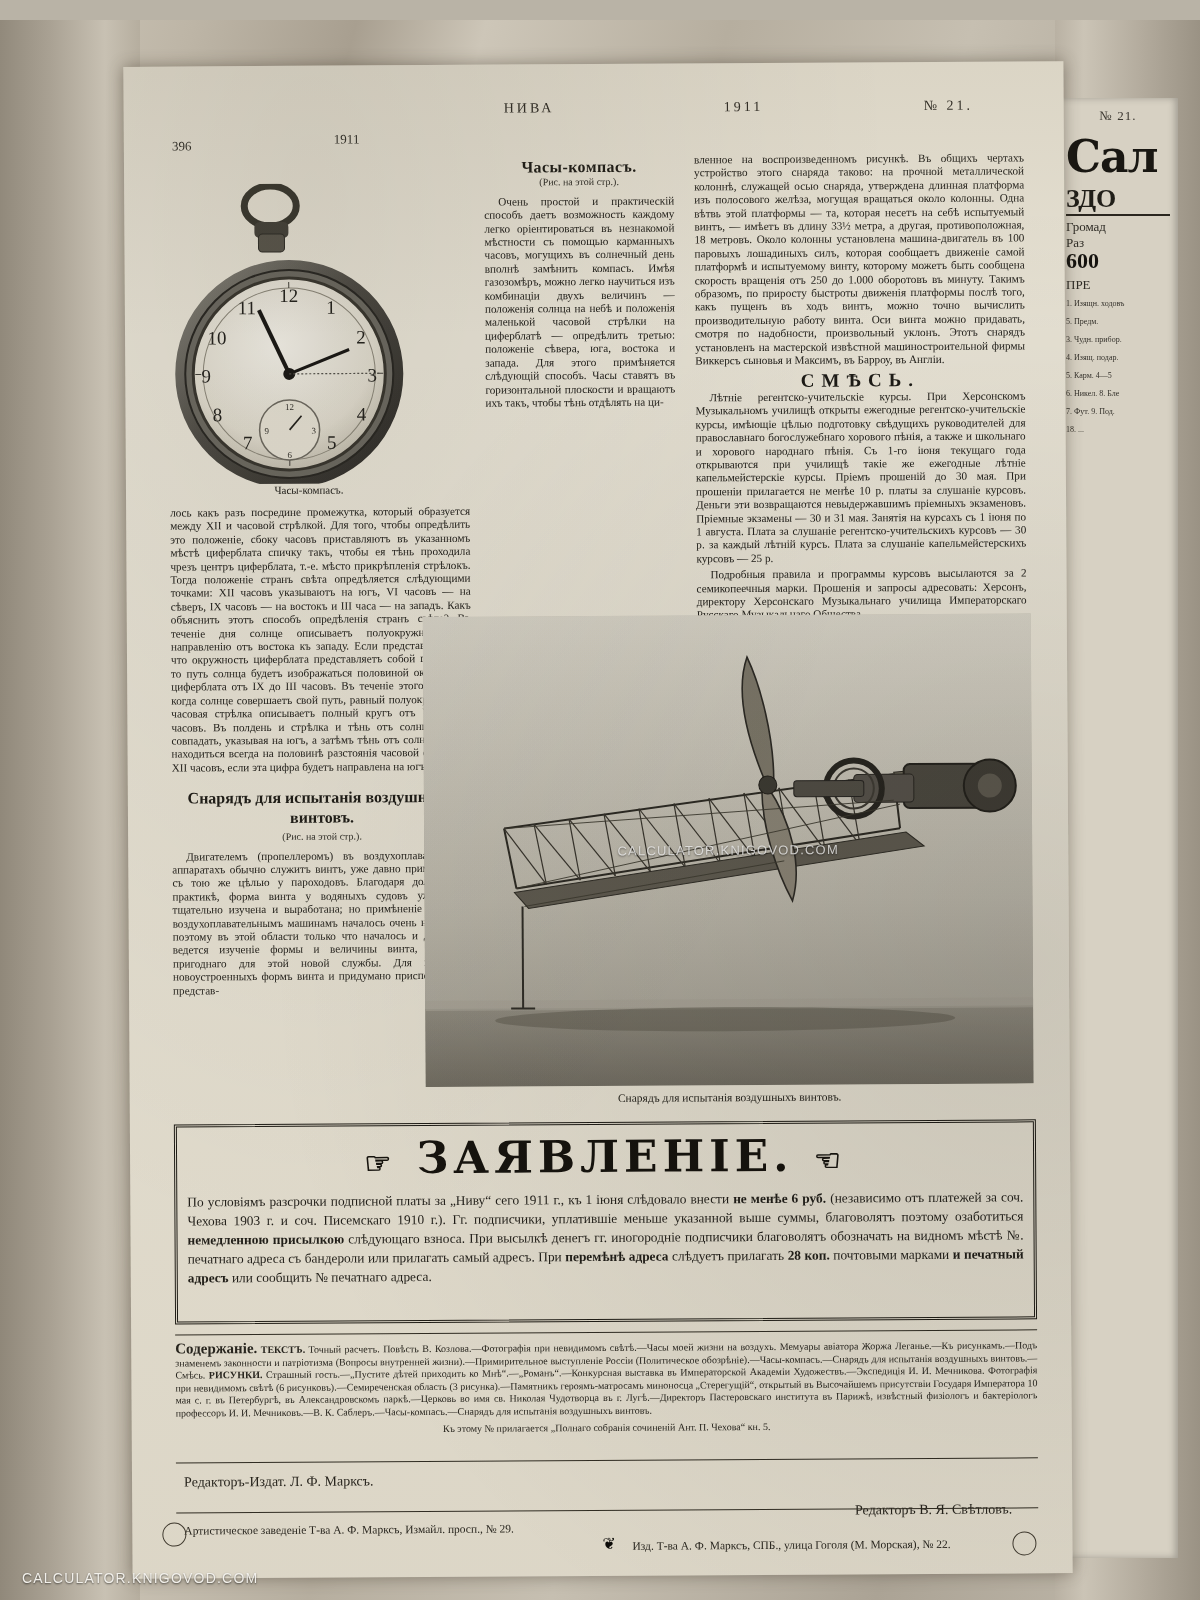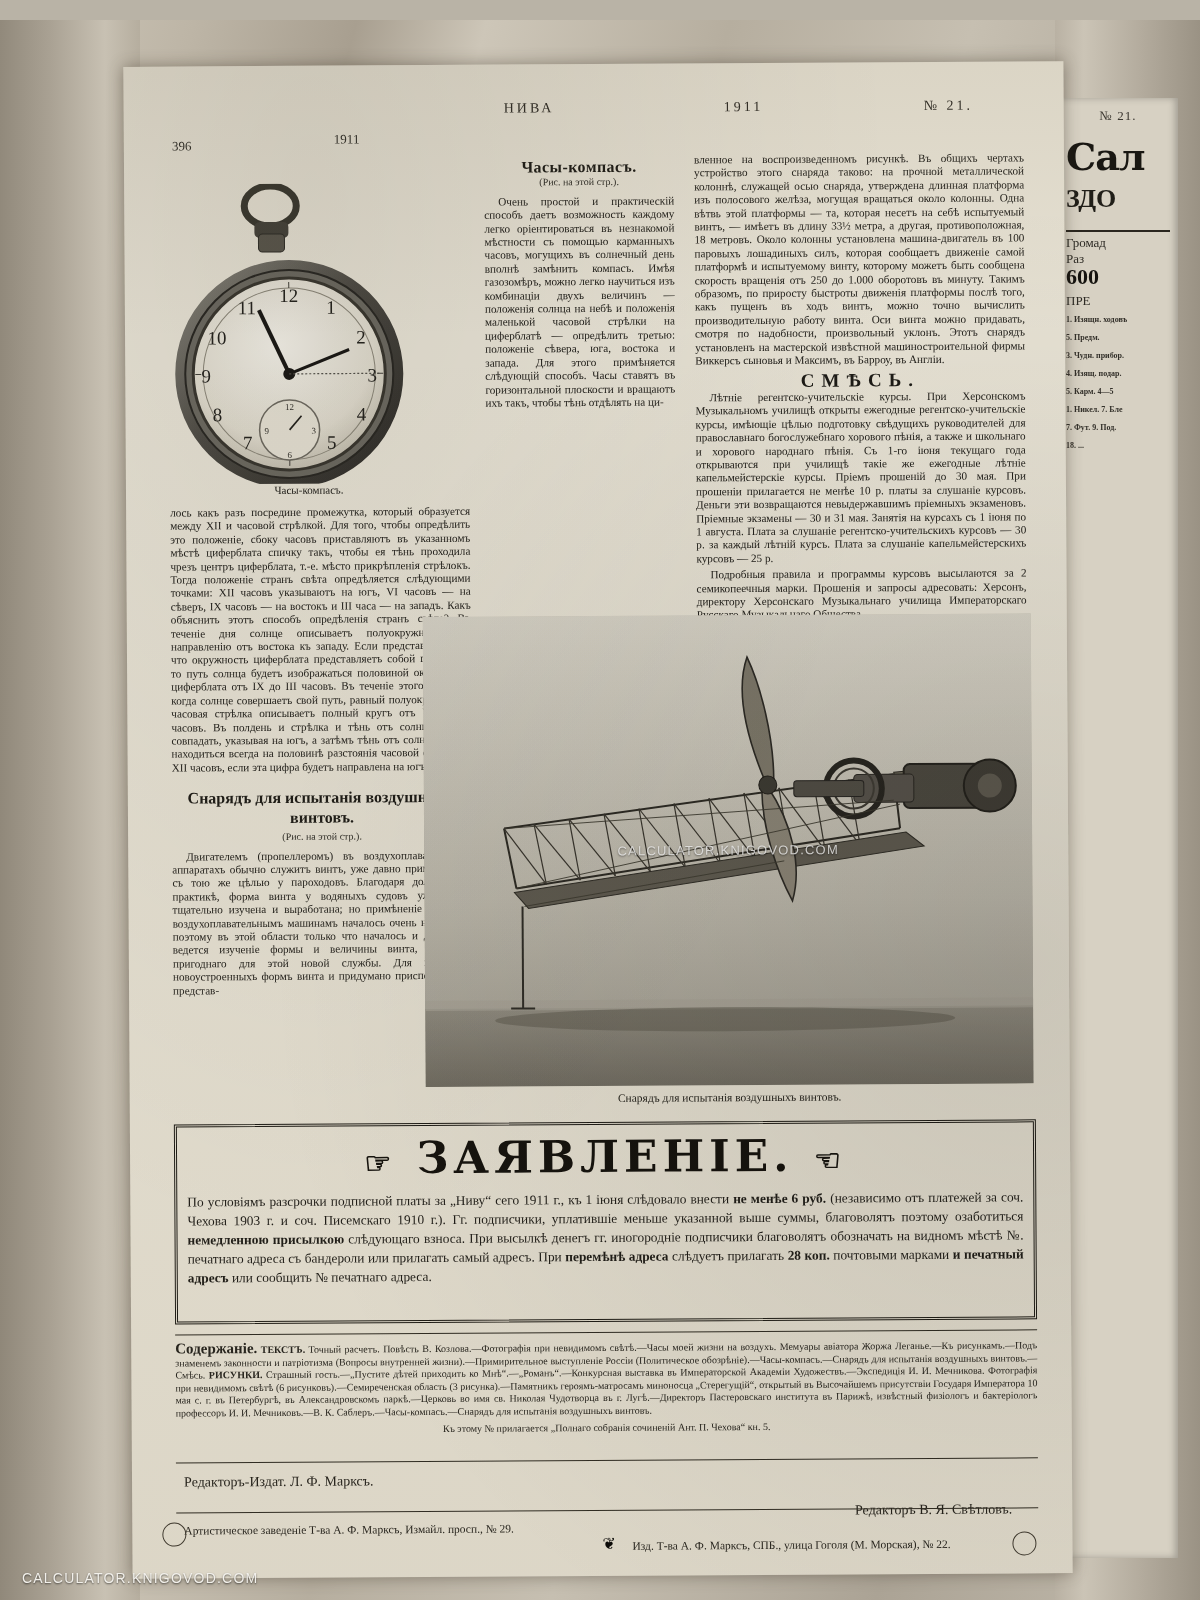--- a/index.html
+++ b/index.html
@@ -29,30 +29,30 @@
     position:absolute;left:1058px;top:78px;width:120px;height:1460px;
     background:#d7d1c3;
     box-shadow:-3px 0 7px rgba(0,0,0,.25) inset;
     overflow:hidden;
     padding:10px 8px;
     box-sizing:border-box;
   }
   #right-page .rp-num{font-size:13px;text-align:center;letter-spacing:1px;color:#3a362f;}
   #right-page .rp-big{
     font-family:"DejaVu Serif",serif;
-    font-weight:bold;font-size:38px;line-height:46px;margin-top:10px;color:#191712;
+    font-weight:bold;font-size:44px;line-height:46px;margin-top:10px;color:#191712;
     letter-spacing:-1px;
   }
   #right-page .rp-sub{
     font-weight:bold;font-size:26px;margin-top:4px;color:#201e18;letter-spacing:0px;
-    border-bottom:2px solid #2a261f;padding-bottom:16px;
+    border-bottom:2px solid #2a261f;padding-bottom:0;
   }
   #right-page .rp-line{font-size:13px;color:#2e2b25;margin-top:5px;line-height:11px;}
   #right-page .rp-600{font-weight:bold;font-size:22px;color:#15130f;}
-  #right-page .rp-list{font-size:8px;line-height:12px;color:#33302a;margin-top:8px;font-weight:bold;}
+  #right-page .rp-list{font-size:8px;line-height:12px;color:#33302a;margin-top:8px;}
   #right-page .rp-list div{margin-bottom:6px;}
 
   
   #page{
     position:absolute;left:128px;top:44px;width:940px;height:1512px;
     background:#e6e1d3;
     box-shadow:0 0 16px rgba(60,52,38,.45);
     transform:rotate(-0.35deg);
     overflow:hidden;
   }
@@ -146,21 +146,21 @@
     <div class="rp-line">Громад</div>
     <div class="rp-line">Раз</div>
     <div class="rp-600">600</div>
     <div class="rp-line">ПРЕ</div>
     <div class="rp-list">
       <div>1. Изящн. ходовъ</div>
       <div>5. Предм.</div>
       <div>3. Чудн. прибор.</div>
       <div>4. Изящ. подар.</div>
       <div>5. Карм. 4—5</div>
-      <div>1. Никел. 7. Бле</div>
+      <div>6. Никел. 8. Бле</div>
       <div>7. Фут. 9. Под.</div>
       <div>18. ...</div>
     </div>
   </div>
 
   <div id="page">
    <div class="sheet-inner">
 
     <div class="runhead">
       <span class="rh-nива">НИВА</span>

